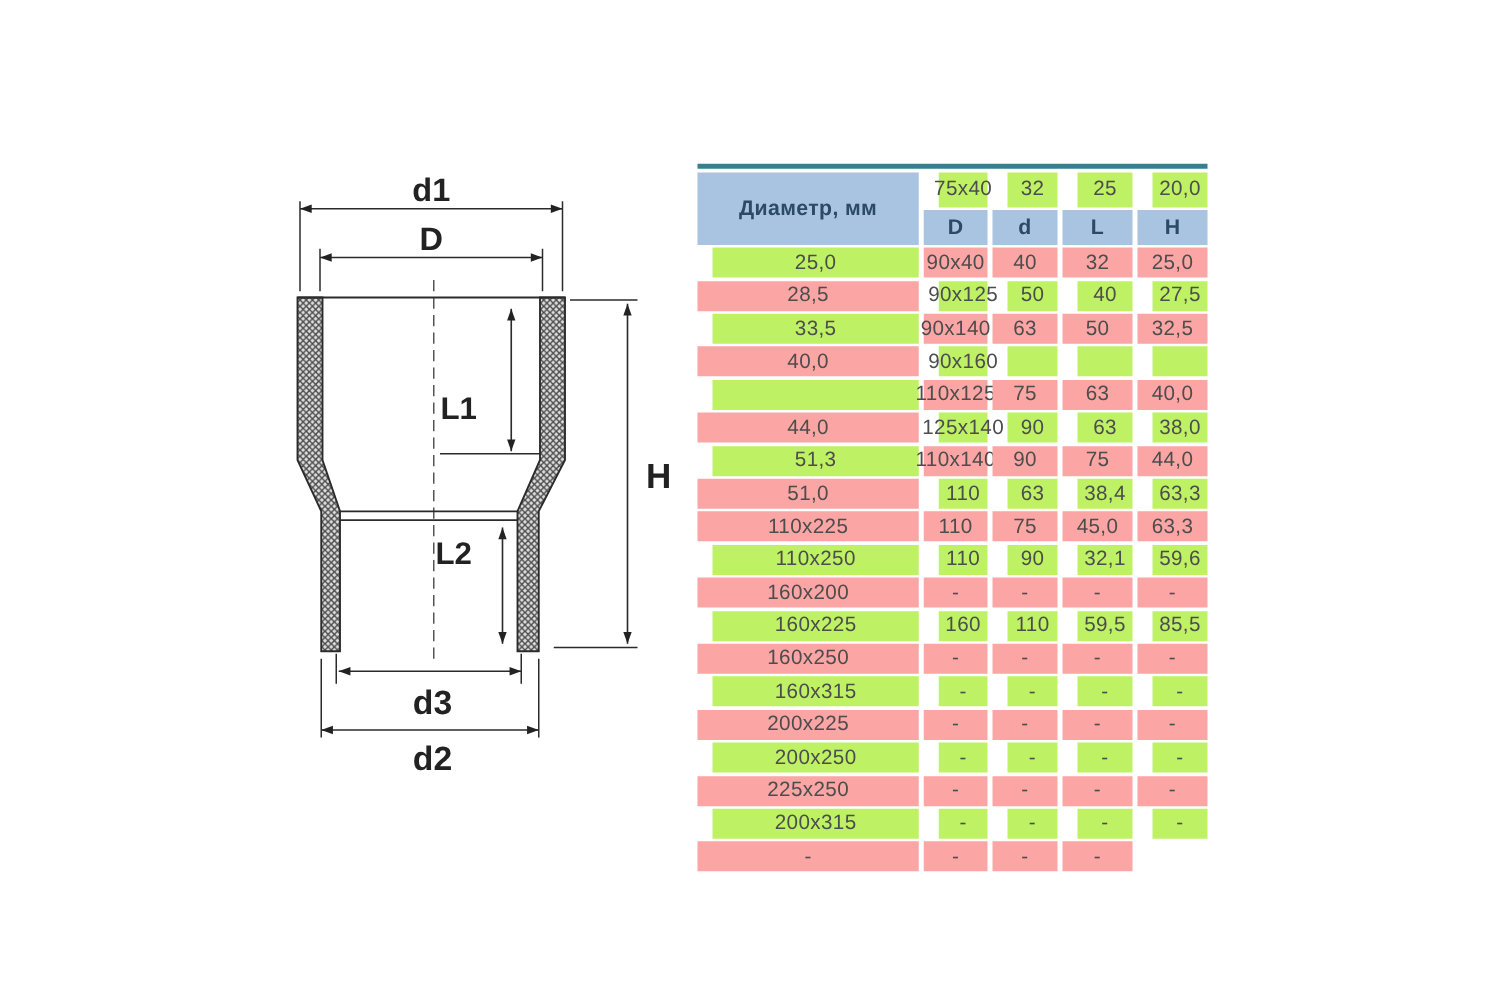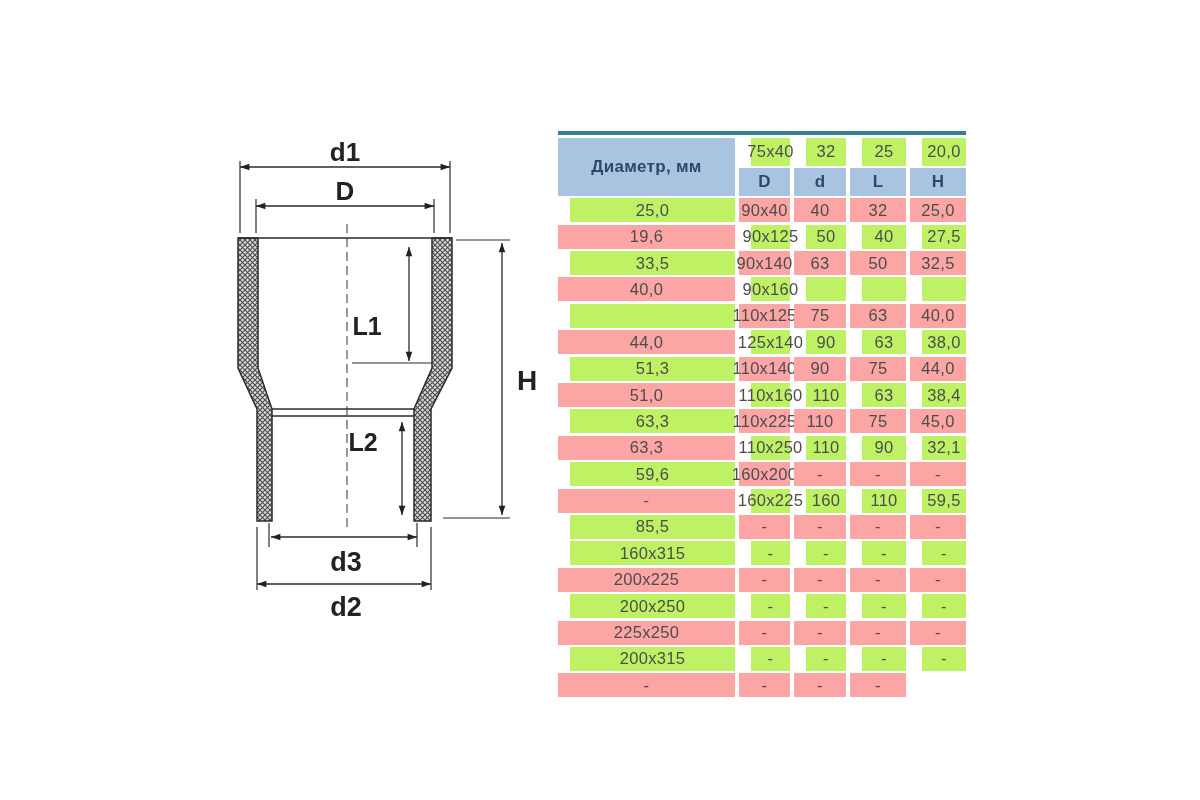--- a/index.html
+++ b/index.html
@@ -105,21 +105,21 @@
 
   <div class="cell dark">75x40</div>
       <div class="cell dark">32</div>
       <div class="cell dark">25</div>
       <div class="cell dark">20,0</div>
       <div class="cell dark">25,0</div>
       <div class="cell light">90x40</div>
       <div class="cell light">40</div>
       <div class="cell light">32</div>
       <div class="cell light">25,0</div>
-      <div class="cell light">19,6</div>
+      <div class="cell light">28,5</div>
       <div class="cell dark">90x125</div>
       <div class="cell dark">50</div>
       <div class="cell dark">40</div>
       <div class="cell dark">27,5</div>
       <div class="cell dark">33,5</div>
       <div class="cell light">90x140</div>
       <div class="cell light">63</div>
       <div class="cell light">50</div>
       <div class="cell light">32,5</div>
       <div class="cell light">40,0</div>
@@ -136,21 +136,20 @@
       <div class="cell dark">125x140</div>
       <div class="cell dark">90</div>
       <div class="cell dark">63</div>
       <div class="cell dark">38,0</div>
       <div class="cell dark">51,3</div>
       <div class="cell light">110x140</div>
       <div class="cell light">90</div>
       <div class="cell light">75</div>
       <div class="cell light">44,0</div>
       <div class="cell light">51,0</div>
-      <div class="cell dark">110x160</div>
       <div class="cell dark">110</div>
       <div class="cell dark">63</div>
       <div class="cell dark">38,4</div>
       <div class="cell dark">63,3</div>
       <div class="cell light">110x225</div>
       <div class="cell light">110</div>
       <div class="cell light">75</div>
       <div class="cell light">45,0</div>
       <div class="cell light">63,3</div>
       <div class="cell dark">110x250</div>
@@ -161,20 +160,21 @@
       <div class="cell light">160x200</div>
       <div class="cell light">-</div>
       <div class="cell light">-</div>
       <div class="cell light">-</div>
       <div class="cell light">-</div>
       <div class="cell dark">160x225</div>
       <div class="cell dark">160</div>
       <div class="cell dark">110</div>
       <div class="cell dark">59,5</div>
       <div class="cell dark">85,5</div>
+      <div class="cell light">160x250</div>
       <div class="cell light">-</div>
       <div class="cell light">-</div>
       <div class="cell light">-</div>
       <div class="cell light">-</div>
       <div class="cell dark">160x315</div>
       <div class="cell dark">-</div>
       <div class="cell dark">-</div>
       <div class="cell dark">-</div>
       <div class="cell dark">-</div>
       <div class="cell light">200x225</div>

